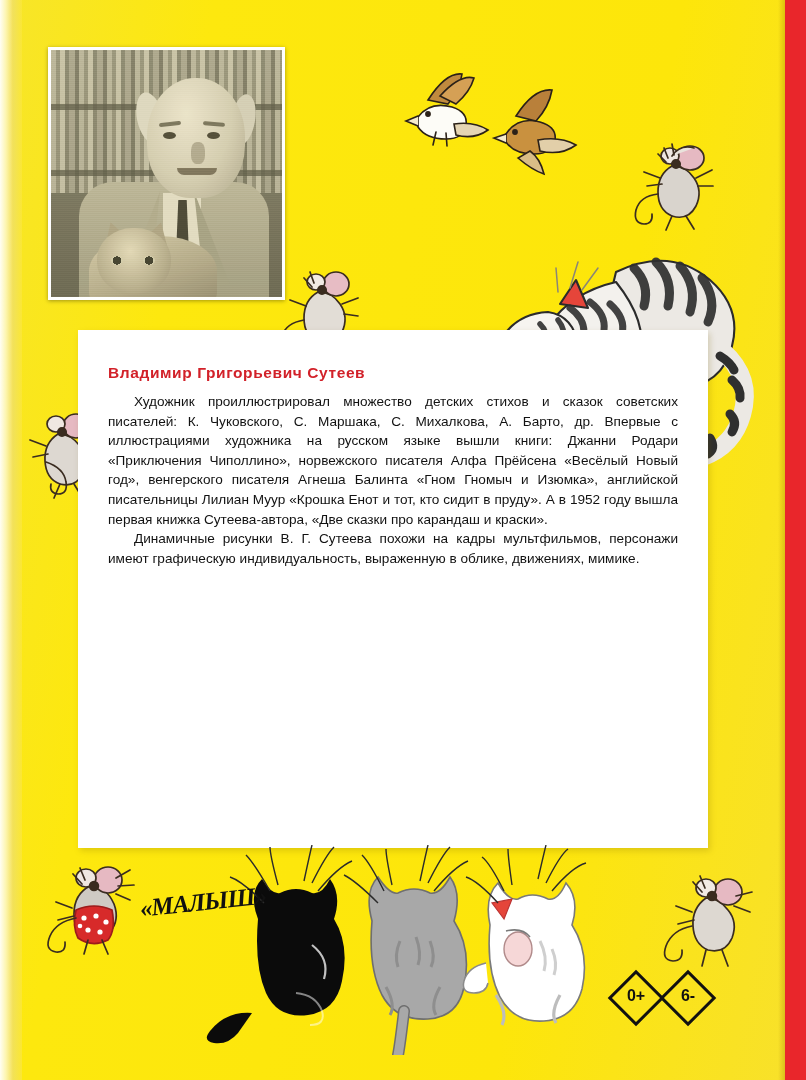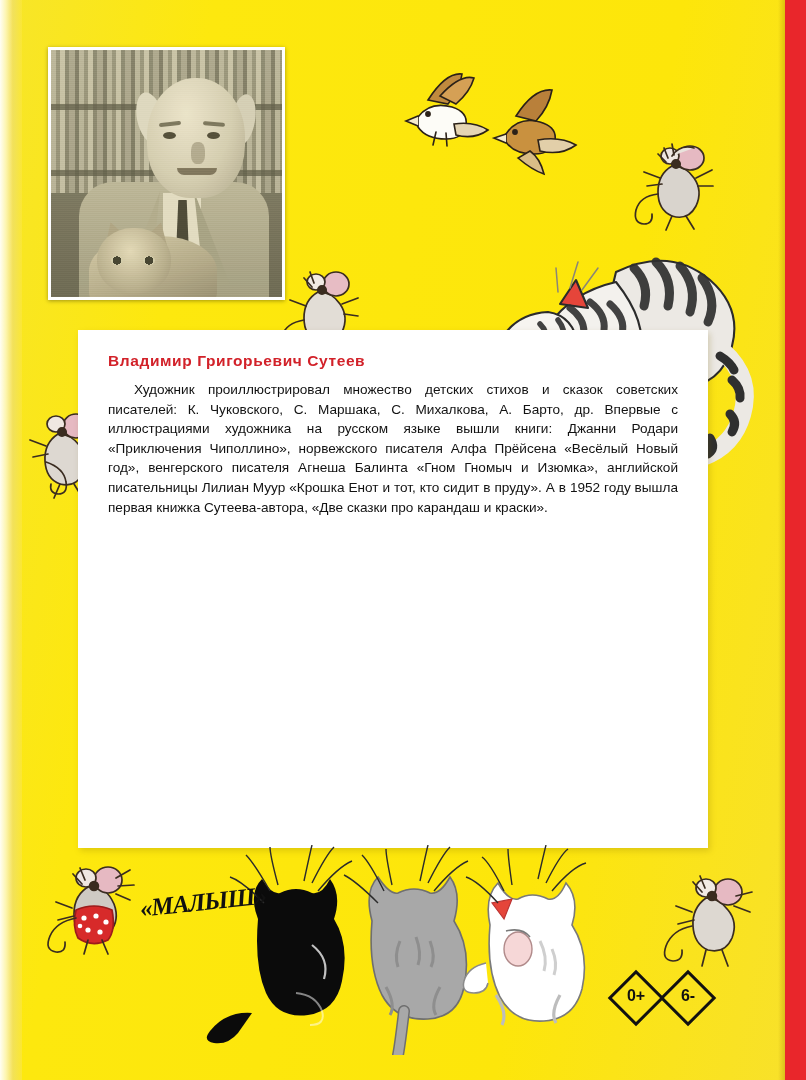--- a/index.html
+++ b/index.html
@@ -81,21 +81,21 @@
   .photo-tone{position:absolute;inset:0;background:rgba(255,238,150,.14);}
 
   
   .panel{
     position:absolute;left:78px;top:330px;width:630px;height:518px;
     background:#ffffff;
     box-shadow:2px 3px 6px rgba(120,95,0,.22);
   }
   .panel-body{padding:22px 30px 0 30px;}
   .panel h1{
-    margin:0 0 10px 0;font-size:15.5px;font-weight:bold;color:#D22129;
+    margin:12px 0 10px 0;font-size:15.5px;font-weight:bold;color:#D22129;
     letter-spacing:.6px;
   }
   .panel p{
     margin:0;font-size:13.6px;line-height:19.6px;color:#121212;
     text-align:justify;text-indent:26px;hyphens:manual;
     font-family:"Liberation Sans", sans-serif;
   }
   .panel p.noind{text-indent:0;}
 
   
@@ -274,20 +274,21 @@
       <path d="M150 50 l8 -26 M162 52 l16 -22 M138 54 l-2 -24" stroke-width="1.5" stroke="#8a8578"></path>
 
       <ellipse cx="150" cy="150" rx="46" ry="16" fill="#d9e6c0" opacity=".55" stroke="none"></ellipse>
     </g>
   </svg>
 
   <div class="panel">
     <div class="panel-body">
       <h1>Владимир Григорьевич Сутеев</h1>
       <p>Художник проиллюстрировал множество детских стихов и сказок советских писателей: К. Чуковского, С. Маршака, С. Михалкова, А. Барто, др. Впервые с иллюстрациями художника на русском языке вышли книги: Джанни Родари «Приключения Чиполлино», норвежского писателя Алфа Прёйсена «Весёлый Новый год», венгерского писателя Агнеша Балинта «Гном Гномыч и Изюмка», английской писательницы Лилиан Муур «Крошка Енот и тот, кто сидит в пруду». А в 1952 году вышла первая книжка Сутеева-автора, «Две сказки про карандаш и краски».</p>
+      <p>Динамичные рисунки В. Г. Сутеева похожи на кадры мультфильмов, персонажи имеют графическую индивидуальность, выраженную в облике, движениях, мимике.</p>
     </div>
   </div>
 
   <svg class="art" id="kittens" viewBox="0 0 390 210">
 
     <g>
       <path d="M58 74 q-10 -26 4 -40 q10 16 18 14 q16 -8 32 0 q10 2 18 -14 q12 16 4 40 q16 26 8 62 q-6 30 -34 34 q-30 4 -42 -22 q-12 -28 -8 -74 z" fill="#0b0b0b"></path>
       <path d="M52 168 q-26 -2 -42 18 q-8 10 4 12 q14 2 24 -10" fill="#0b0b0b"></path>
       <path d="M112 100 q18 14 12 34" stroke="#ffffff" stroke-width="2.2" fill="none" opacity=".75"></path>
       <path d="M96 148 q20 2 26 18 q4 14 -12 14" stroke="#ffffff" stroke-width="2" fill="none" opacity=".5"></path>

